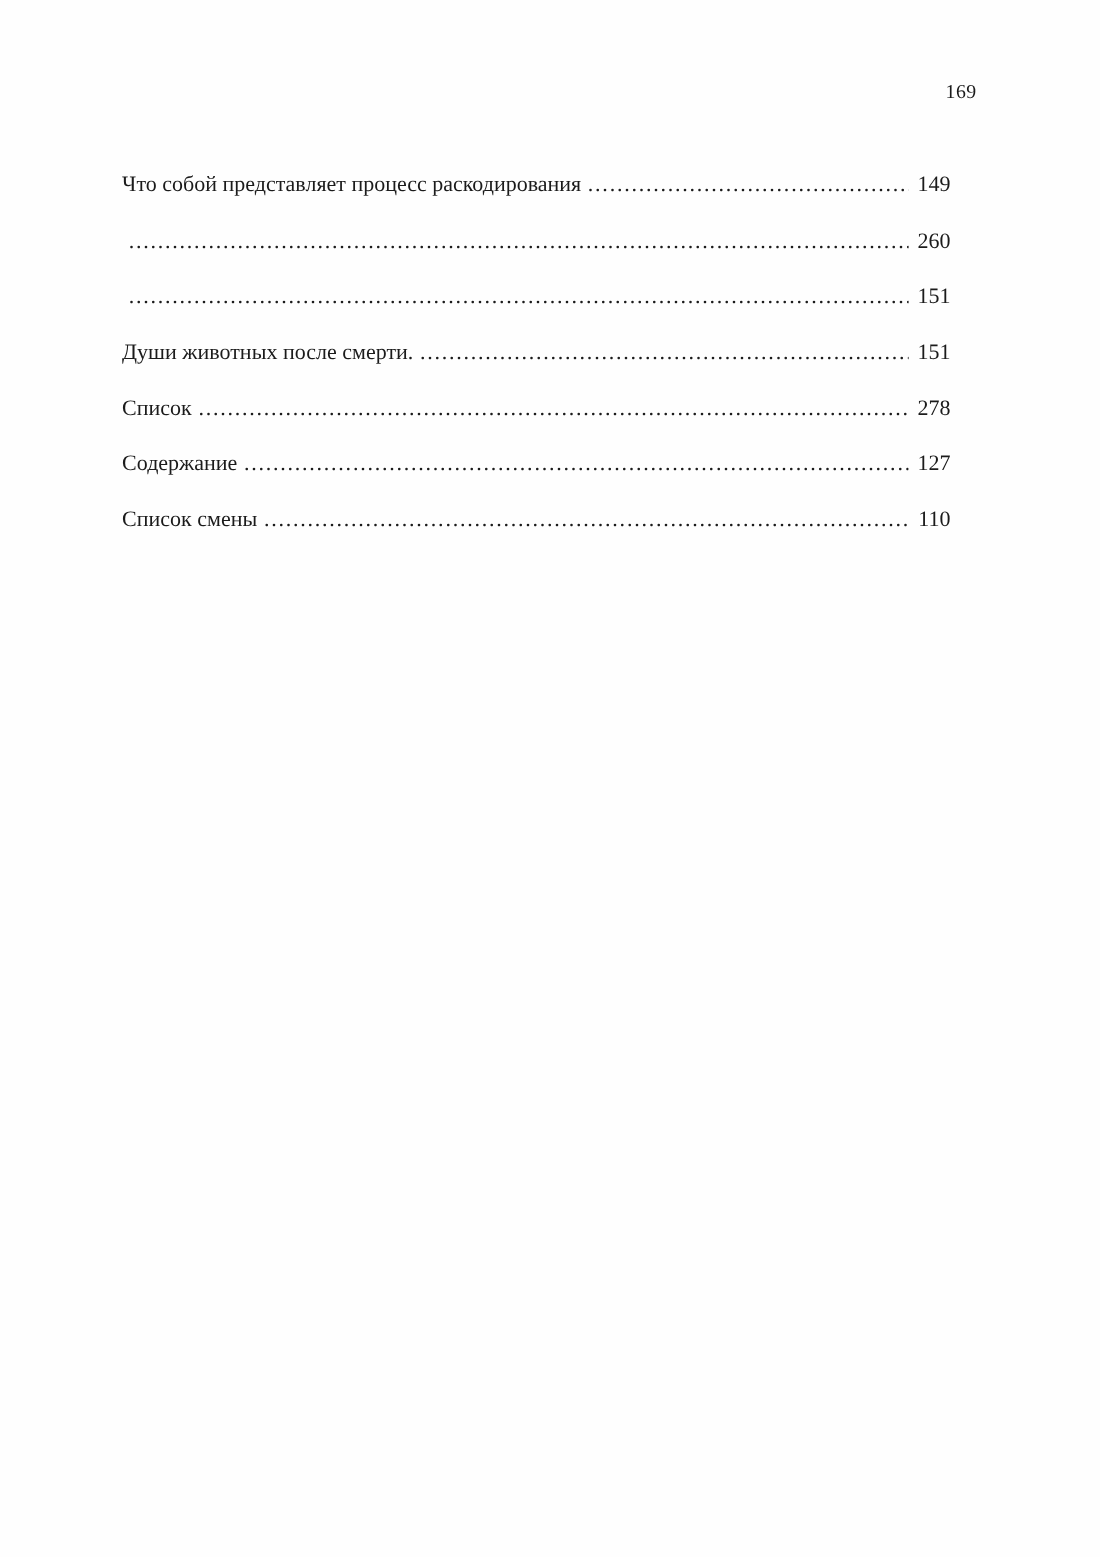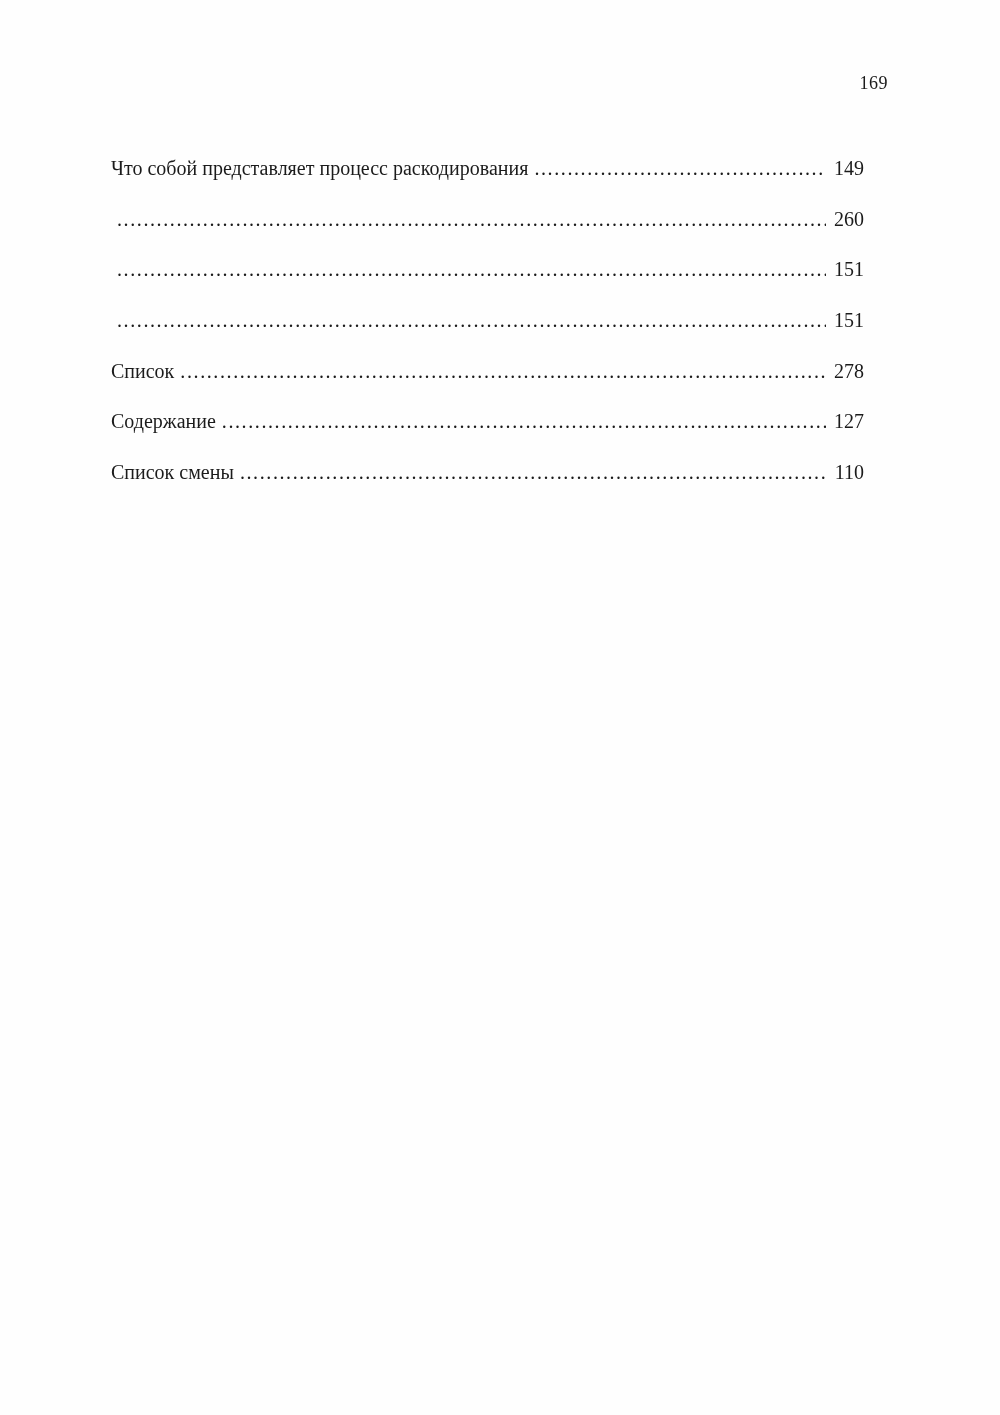--- a/index.html
+++ b/index.html
@@ -81,20 +81,21 @@
     <span class="toc-leader" aria-hidden="true">............................................................................................................................................................................................................................</span>
     <span class="toc-page">260</span>
   </div>
 
   <div class="toc-row">
     <span class="toc-leader" aria-hidden="true">............................................................................................................................................................................................................................</span>
     <span class="toc-page">151</span>
   </div>
 
   <div class="toc-row">
+    <span class="toc-title">Души животных после смерти.</span>
     <span class="toc-leader" aria-hidden="true">............................................................................................................................................................................................................................</span>
     <span class="toc-page">151</span>
   </div>
 
   <div class="toc-row">
     <span class="toc-title">Список</span>
     <span class="toc-leader" aria-hidden="true">............................................................................................................................................................................................................................</span>
     <span class="toc-page">278</span>
   </div>
 

